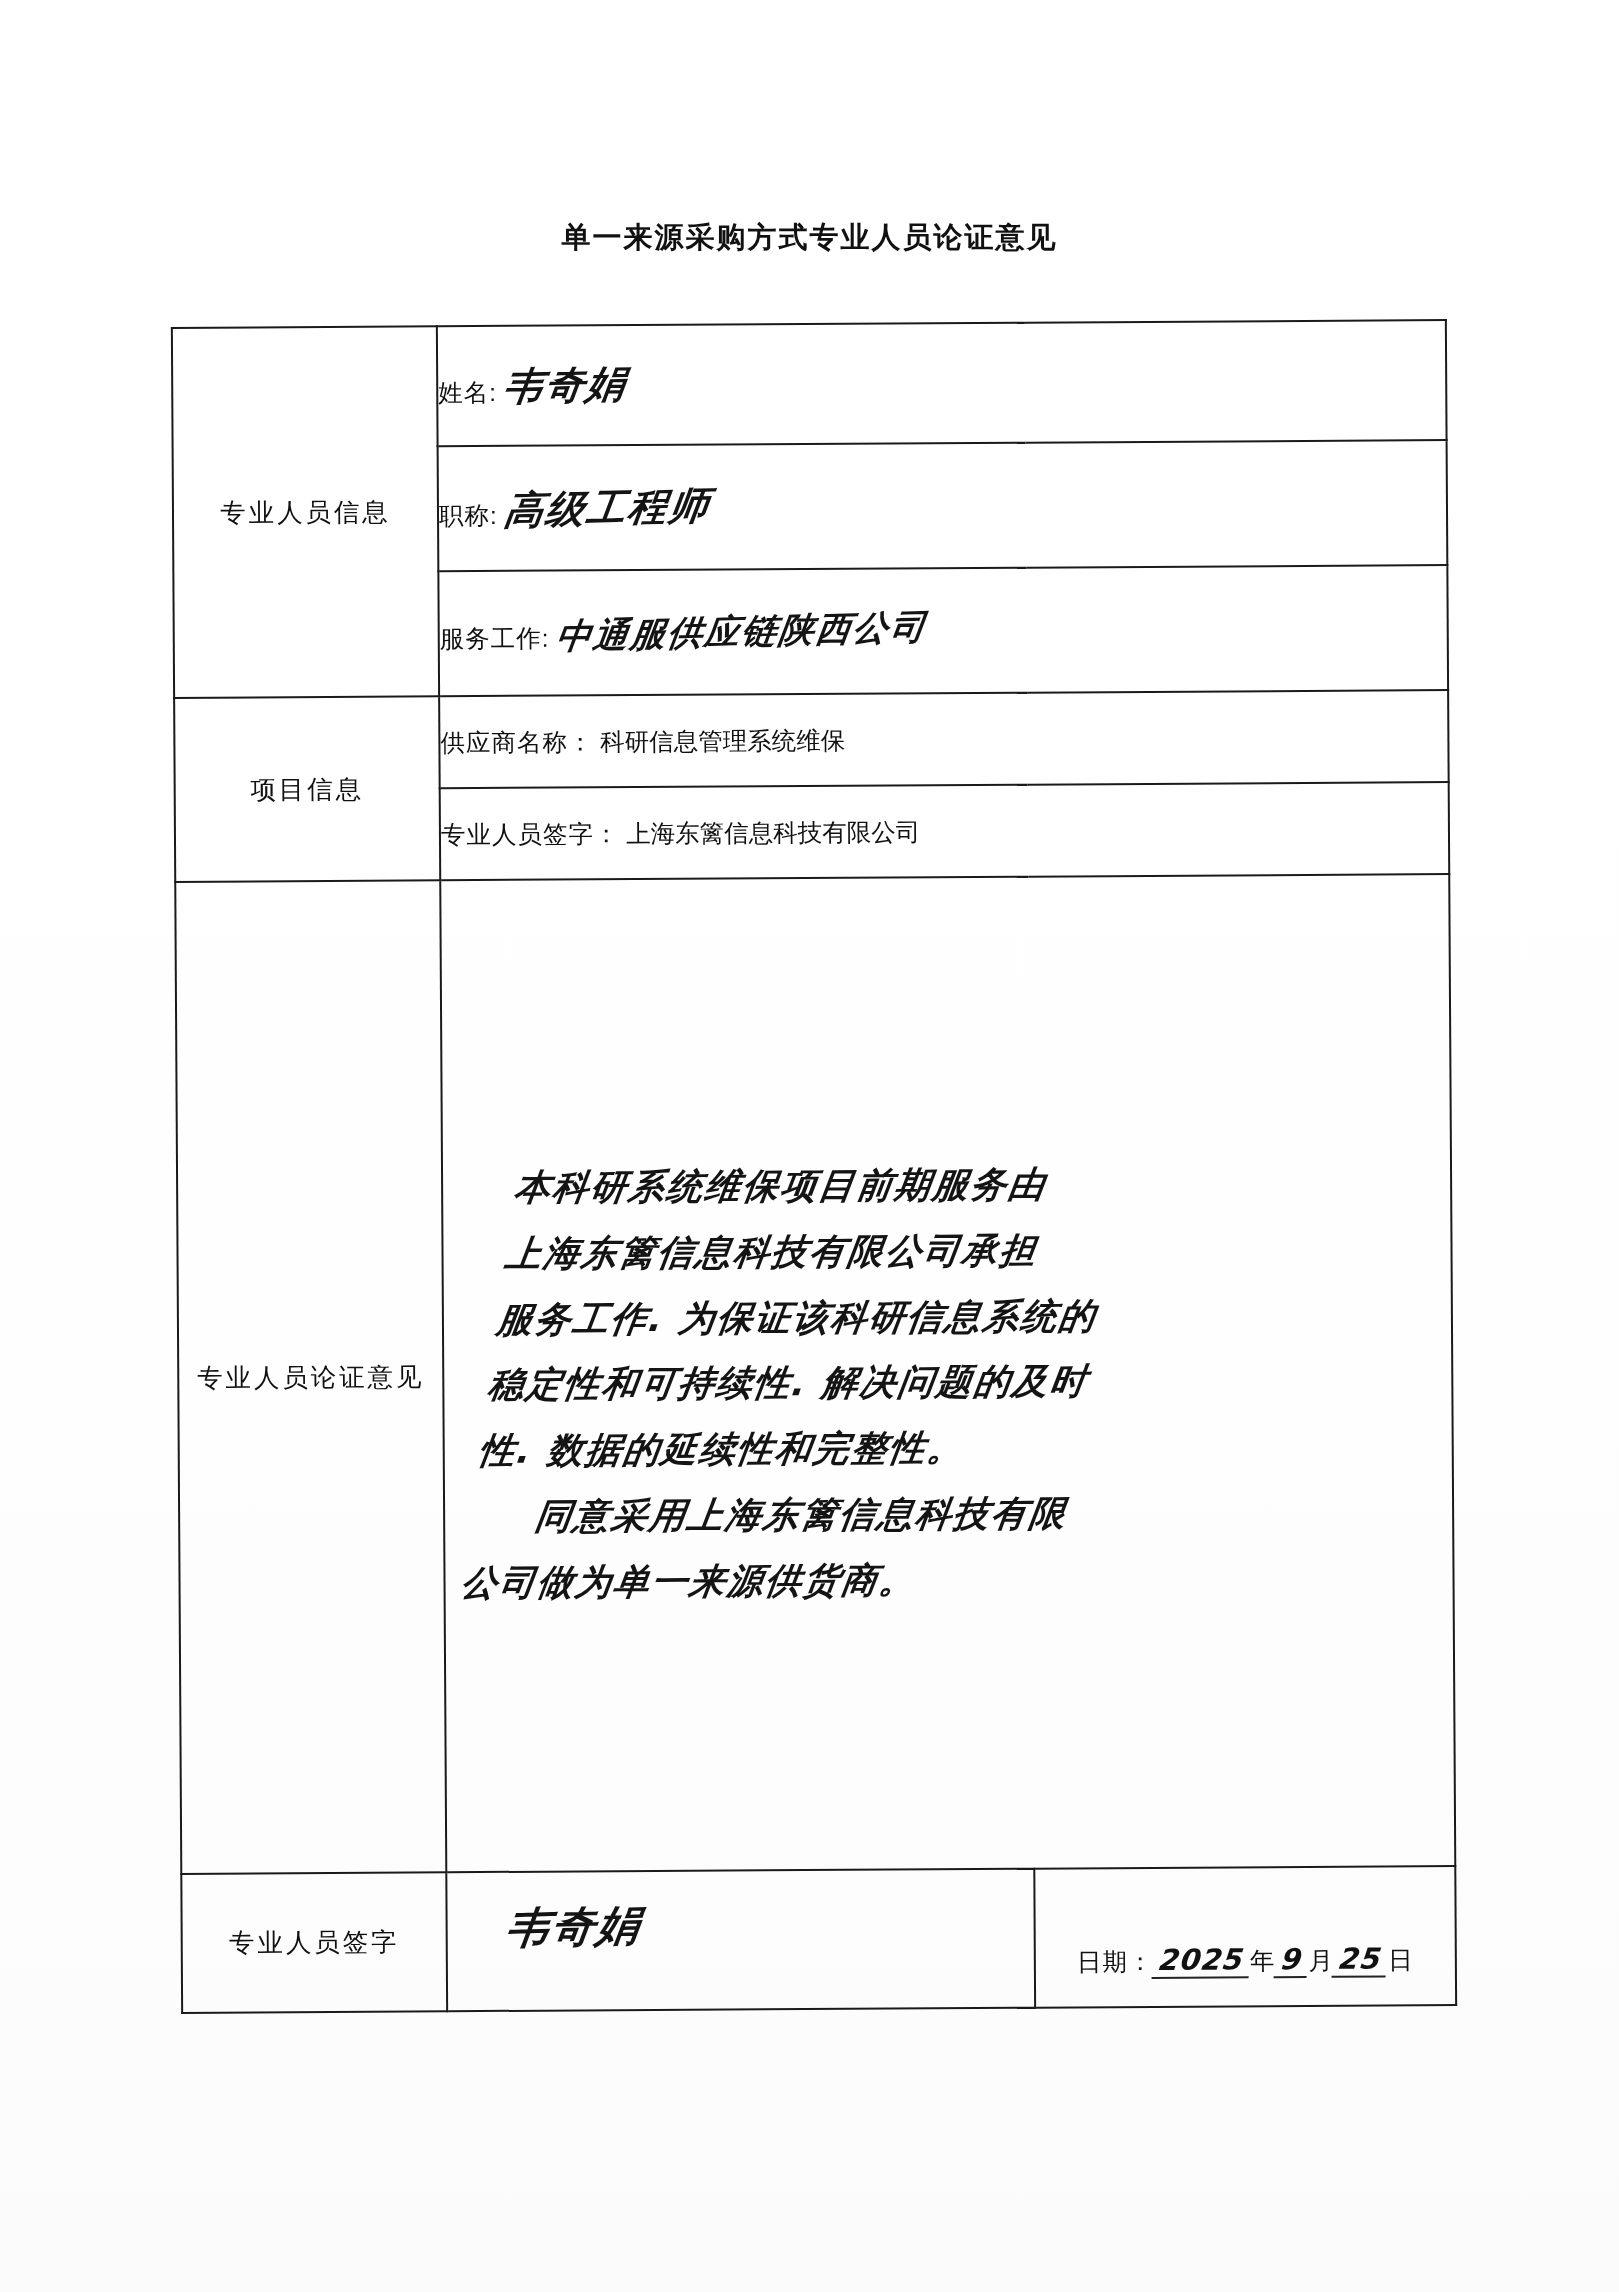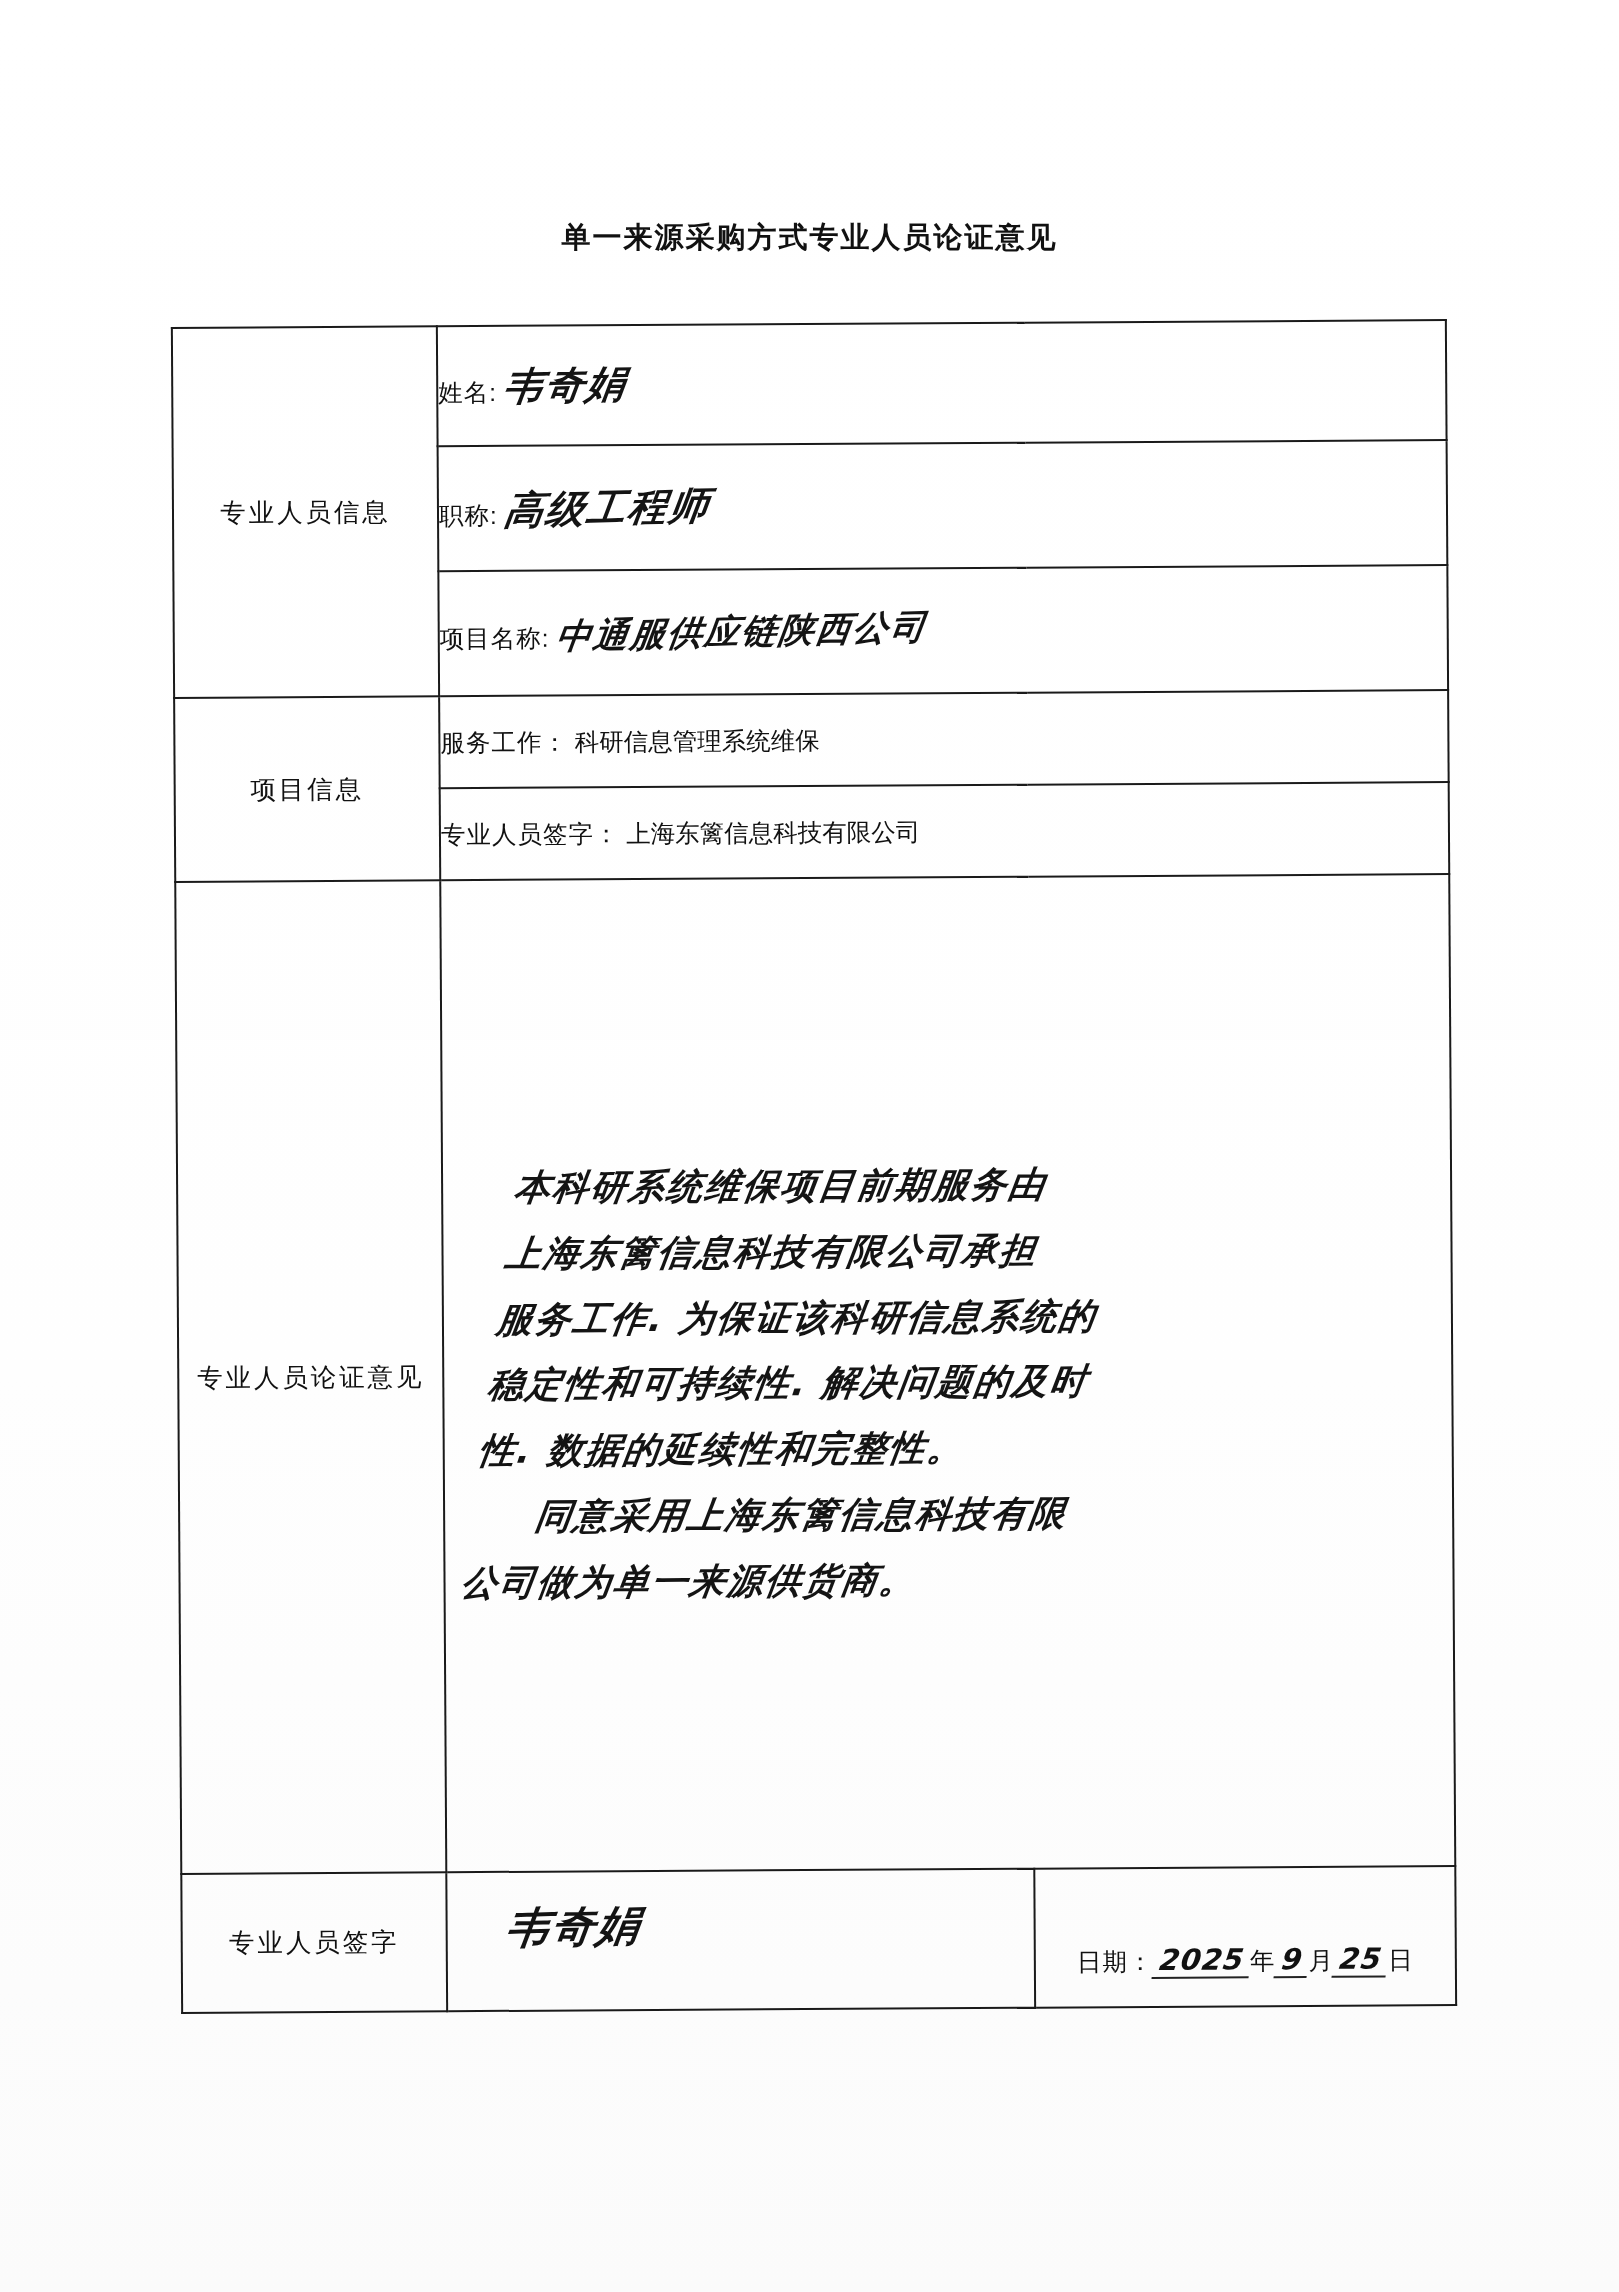--- a/index.html
+++ b/index.html
@@ -178,29 +178,29 @@
           </td>
         </tr>
         <tr>
           <td class="field" colspan="2" style="height:123px">
             <span class="key key-inline">职称:</span>
             <span class="hand hand-lg">高级工程师</span>
           </td>
         </tr>
         <tr>
           <td class="field" colspan="2" style="height:123px">
-            <span class="key key-inline">项目名称:</span>
+            <span class="key key-inline">服务工作:</span>
             <span class="hand hand-md">中通服供应链陕西公司</span>
           </td>
         </tr>
 
         <tr>
           <td class="lbl" rowspan="2">项目信息</td>
           <td class="field" colspan="2" style="height:90px">
-            <span class="key key-inline">服务工作：</span>
+            <span class="key key-inline">供应商名称：</span>
             <span class="key-inline">科研信息管理系统维保</span>
           </td>
         </tr>
         <tr>
           <td class="field" colspan="2" style="height:90px">
             <span class="key key-inline">专业人员签字：</span>
             <span class="key-inline">上海东篱信息科技有限公司</span>
           </td>
         </tr>
 

